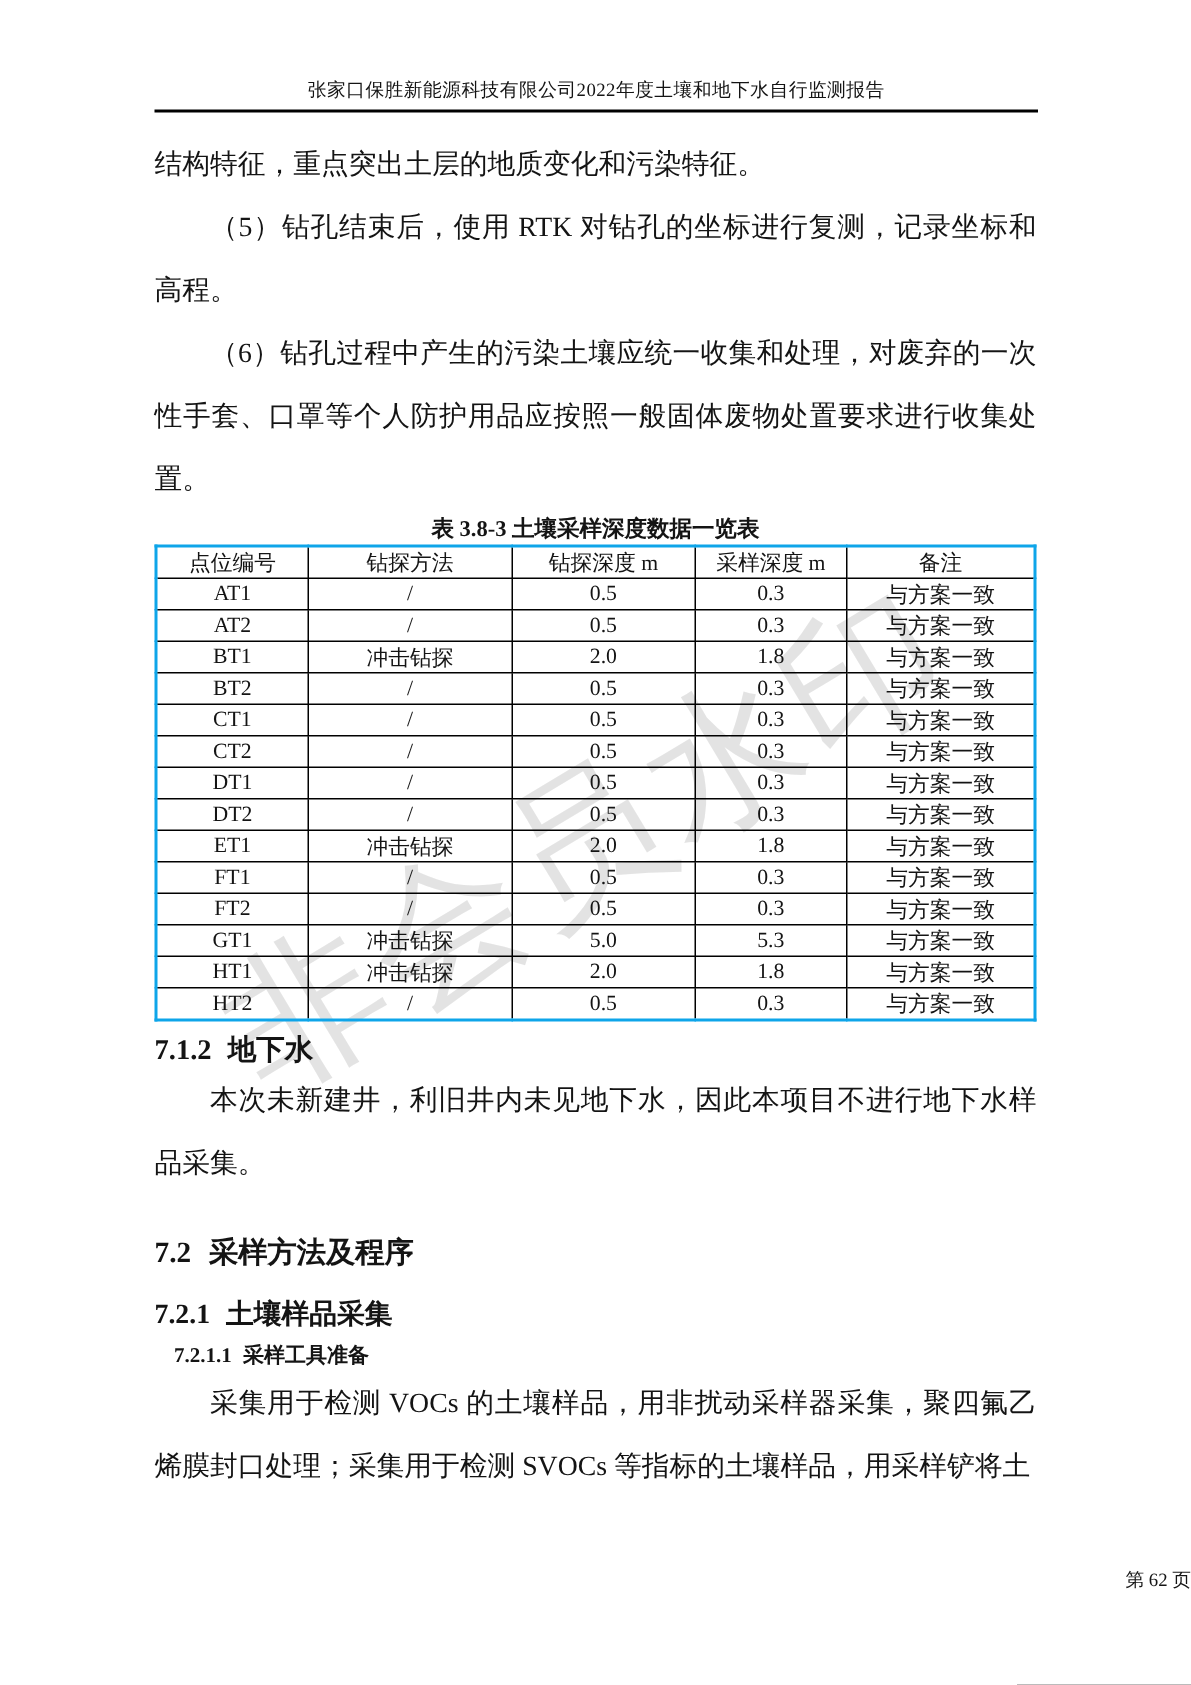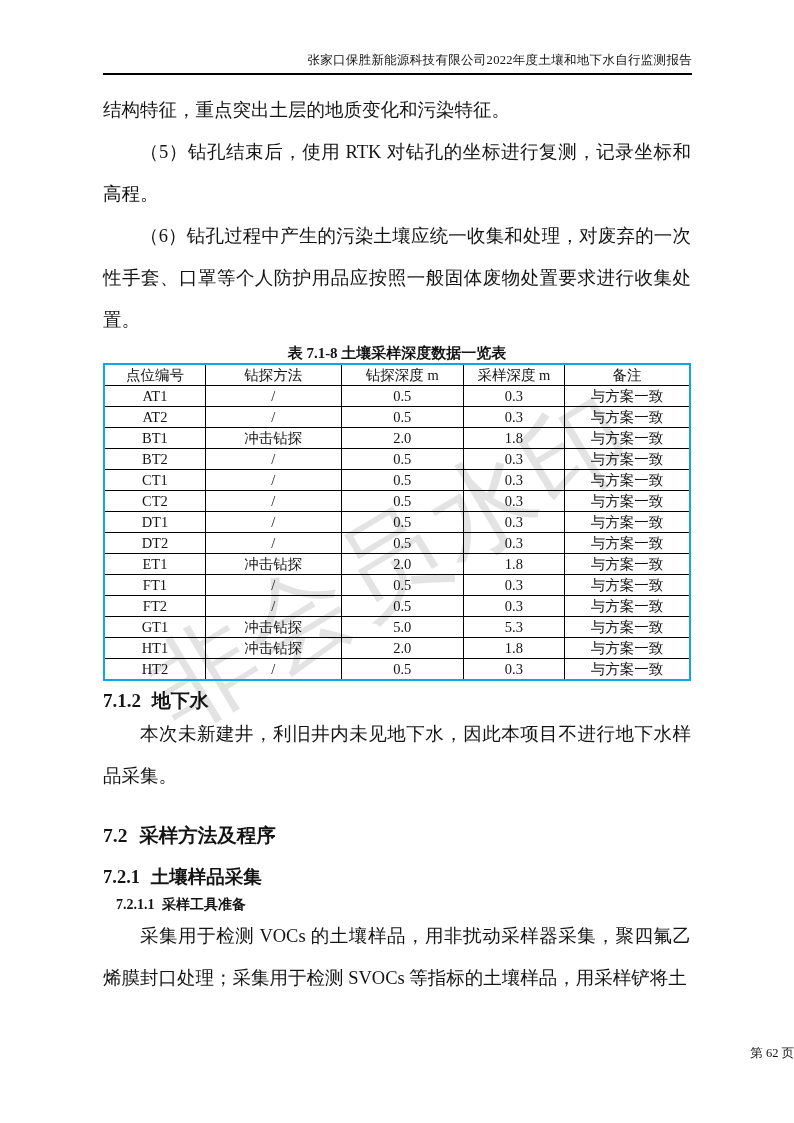--- a/index.html
+++ b/index.html
@@ -26,21 +26,21 @@
     z-index:0;
     opacity:0.5;
     user-select:none;
   }
   
   .doc-header {
     position:absolute;
     left:103px; right:102px; top:40px;
     height:33px;
     border-bottom:2px solid #000;
-    display:flex; align-items:flex-end; justify-content:flex-end;
+    display:flex; align-items:flex-end; justify-content:center;
     z-index:1;
   }
   .doc-header .hdr-title {
     font-size:12.5px;
     padding-bottom:4px;
     letter-spacing:0.3px;
   }
   
   .content {
     position:absolute;
@@ -105,21 +105,21 @@
   </div>
 
   <div class="content">
 
     <p class="body-p">结构特征，重点突出土层的地质变化和污染特征。</p>
 
     <p class="body-p indent">（5）钻孔结束后，使用 RTK 对钻孔的坐标进行复测，记录坐标和高程。</p>
 
     <p class="body-p indent">（6）钻孔过程中产生的污染土壤应统一收集和处理，对废弃的一次性手套、口罩等个人防护用品应按照一般固体废物处置要求进行收集处置。</p>
 
-    <div class="tbl-caption">表 7.1-8 土壤采样深度数据一览表</div>
+    <div class="tbl-caption">表 3.8-3 土壤采样深度数据一览表</div>
 
     <table class="data-tbl">
       <colgroup>
         <col class="c1">
           <col class="c2">
           <col class="c3">
           <col class="c4">
           <col class="c5">
       </colgroup>
       <thead>

